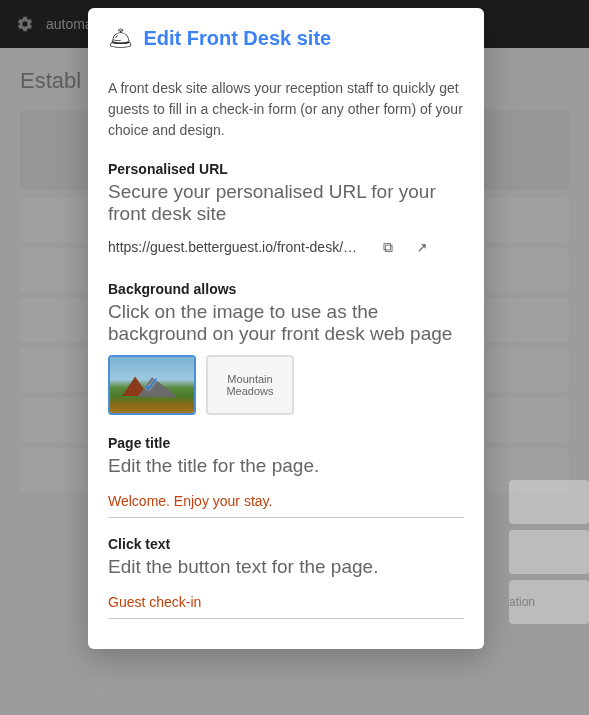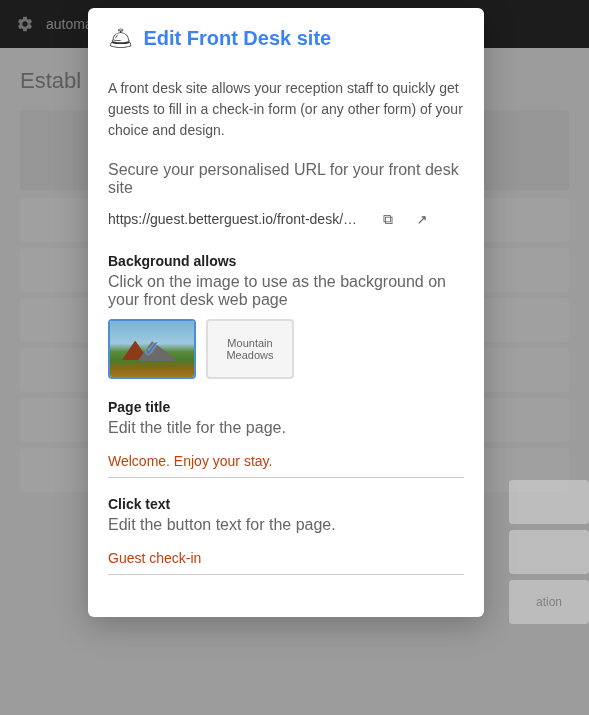--- a/index.html
+++ b/index.html
@@ -86,42 +86,42 @@
       color: #333;
     }
 
     .modal-title {
       font-size: 20px;
       font-weight: 700;
       color: #3b82f6;
     }
 
     .modal-body {
-      padding: 0 20px 24px;
+      padding: 0 20px 12px;
       overflow-y: auto;
       max-height: 670px;
     }
 
     .modal-description {
       font-size: 14px;
       color: #555;
       line-height: 1.5;
       margin-bottom: 20px;
       padding-top: 14px;
     }
 
     .section-label {
       font-size: 14px;
       font-weight: 700;
       color: #222;
       margin-bottom: 4px;
     }
 
     .section-sublabel {
-      font-size: 16px;
+      font-size: 19px;
       color: #666;
       margin-bottom: 8px;
     }
 
     
     .url-row {
       display: flex;
       align-items: center;
       gap: 6px;
       margin-bottom: 20px;
@@ -277,20 +277,21 @@
 <div class="modal">
   <div class="modal-header">
     <span class="modal-header-icon">🛎</span>
     <span class="modal-title">Edit Front Desk site</span>
   </div>
 
   <div class="modal-body">
     <p class="modal-description">A front desk site allows your reception staff to quickly get guests to fill in a check-in form (or any other form) of your choice and design.</p>
 
     <div>
+      <div class="section-label">Personalised URL</div>
       <div class="section-sublabel">Secure your personalised URL for your front desk site</div>
       <div class="url-row">
         <span class="url-text">https://guest.betterguest.io/front-desk/mou</span>
         <button class="url-icon-btn" title="Copy">
           <span>⧉</span>
         </button>
         <button class="url-icon-btn" title="Open">
           <span style="font-size:13px;">↗</span>
         </button>
       </div>
@@ -324,16 +325,16 @@
       <div class="section-sublabel">Edit the button text for the page.</div>
       <input class="text-input" type="text" value="Guest check-in" style="">
     </div>
 
   </div>
 </div>
 
 <div style="position:absolute; right:0; top:480px; width:80px;">
   <div style="height:44px; background:#ddd; border-radius:4px; margin-bottom:6px; opacity:0.5;"></div>
   <div style="height:44px; background:#ddd; border-radius:4px; margin-bottom:6px; opacity:0.5;"></div>
-  <div style="height:44px; background:#ddd; border-radius:4px; margin-bottom:6px; opacity:0.5; display:flex; align-items:center; justify-content:center; ">
+  <div style="height:44px; background:#ddd; border-radius:4px; margin-bottom:6px; opacity:0.5; display:flex; align-items:center; justify-content:flex-start; ">
     <span style="font-size:12px; color:#666;">ation</span>
   </div>
 </div>
 
 </body></html>

